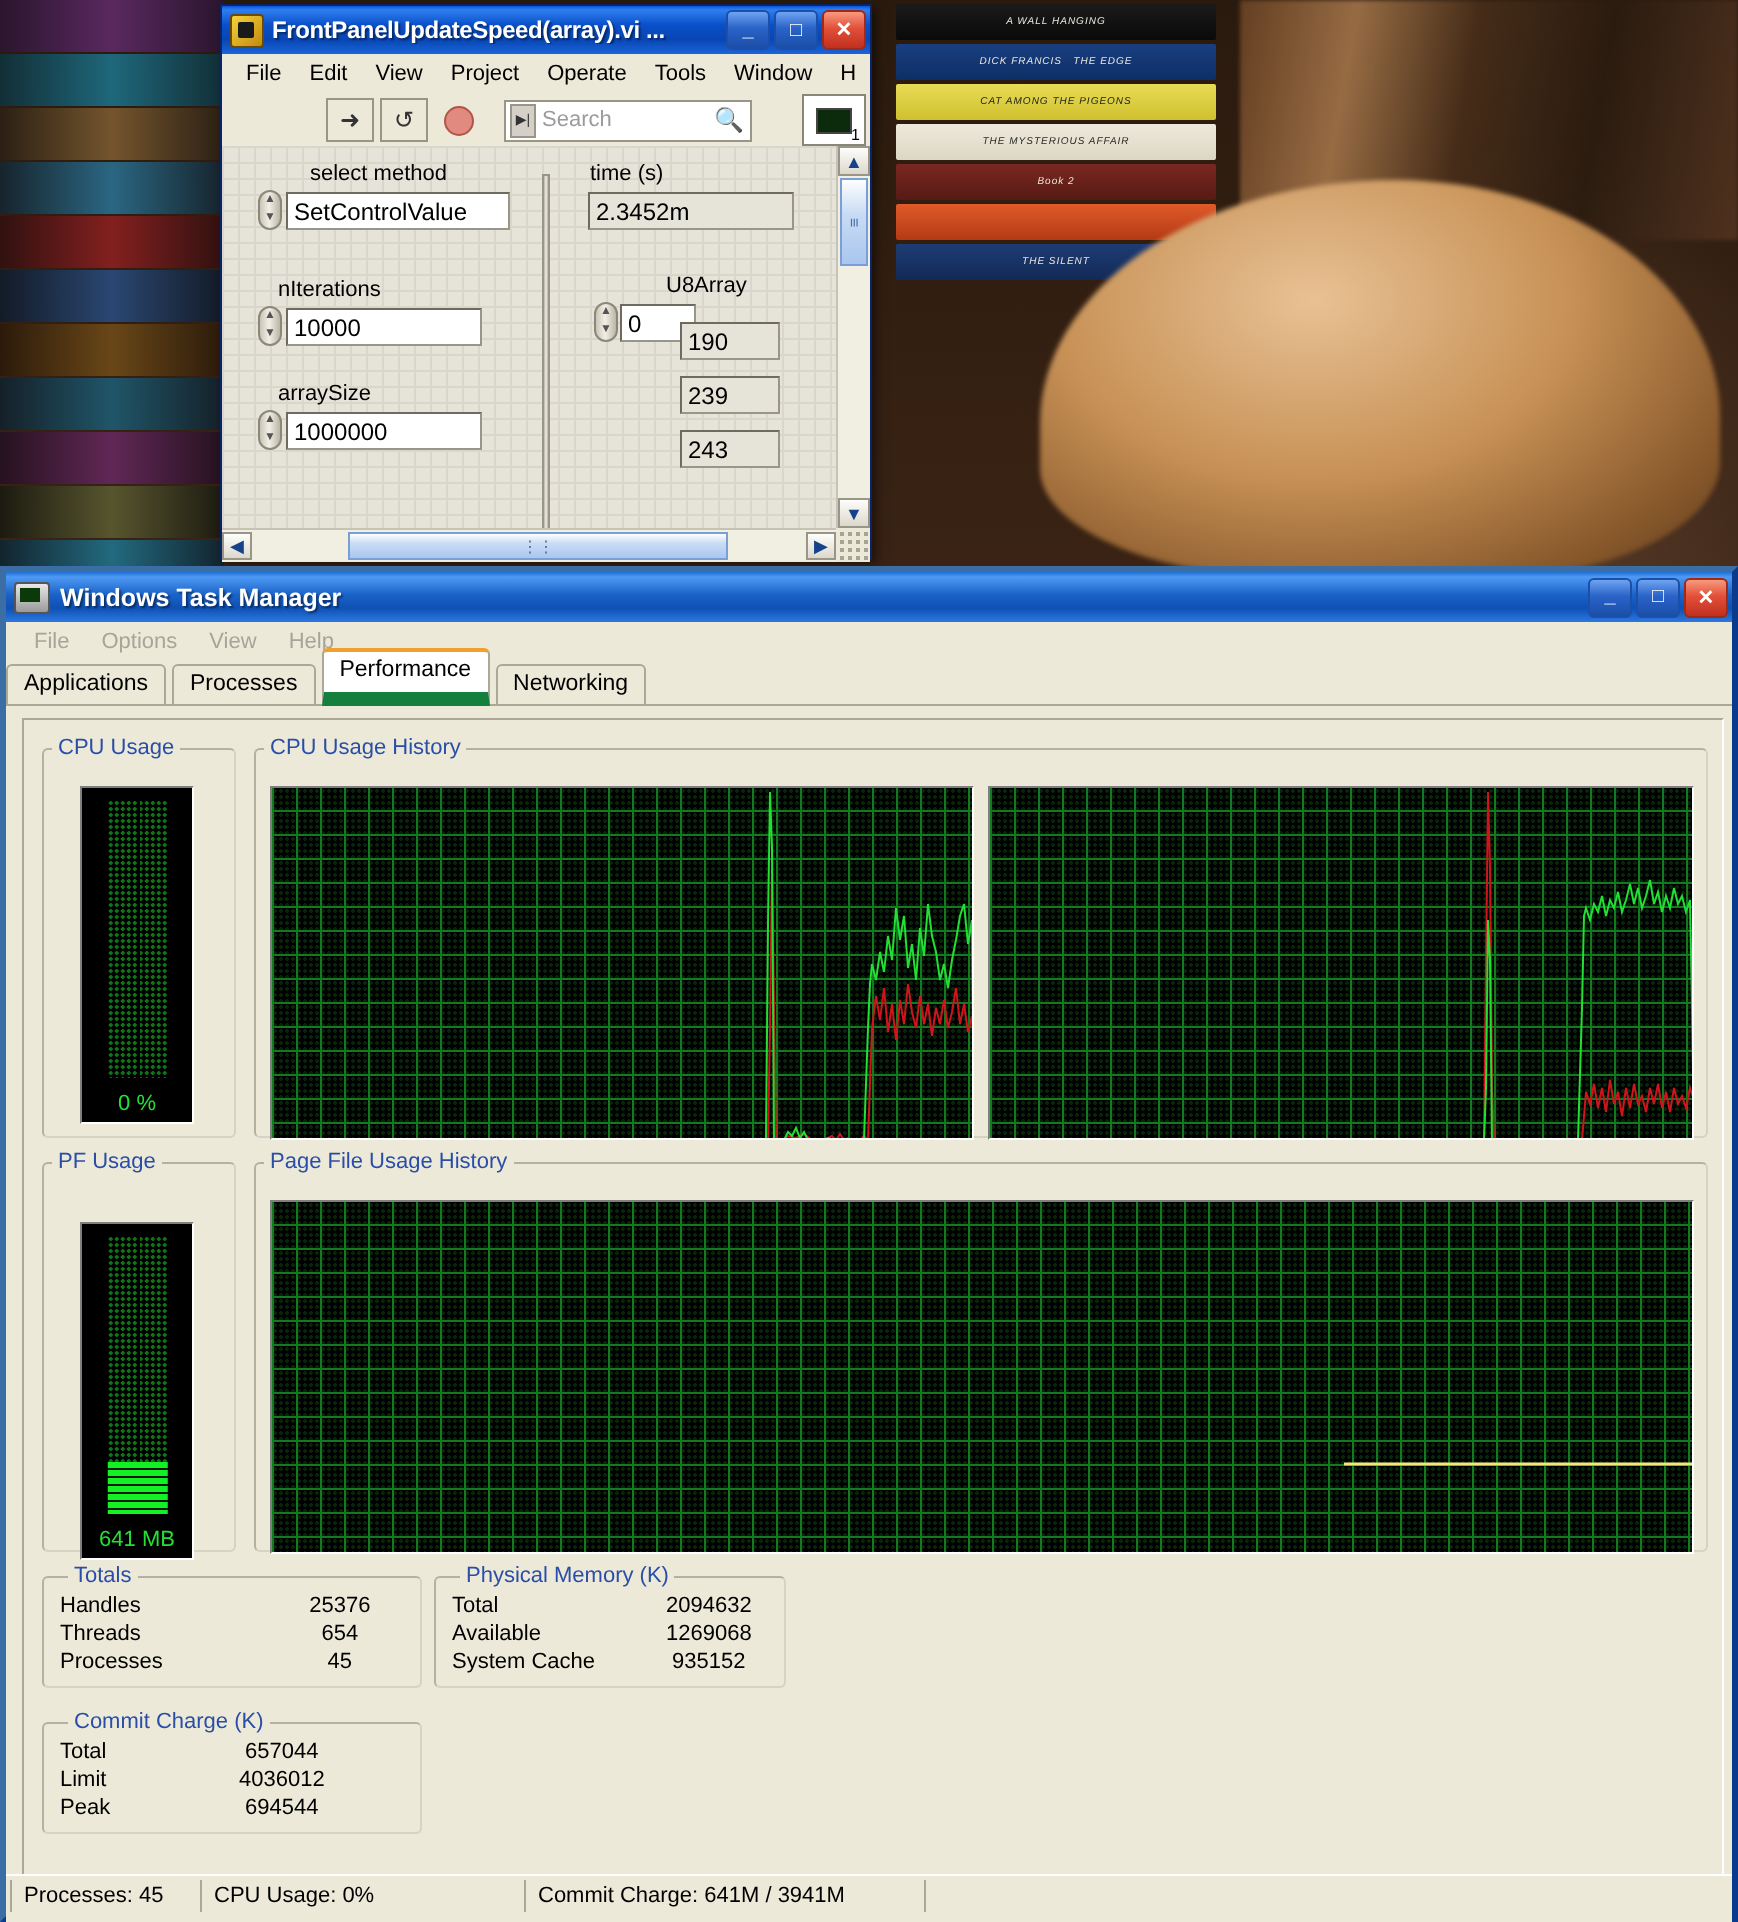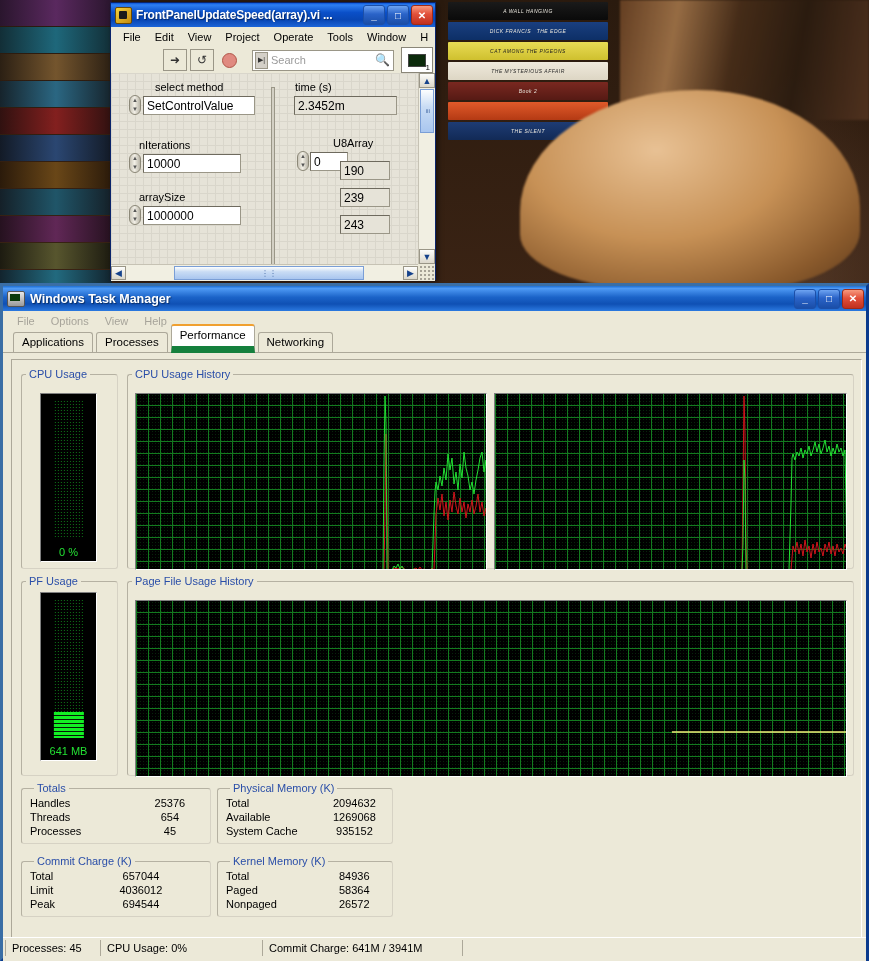--- a/index.html
+++ b/index.html
@@ -54,21 +54,21 @@
   .wbtn.close{background:linear-gradient(180deg,#f79a7e,#e2503a 45%,#c0301e);border-color:#a02a16;}
   .lv-body{background:#ece9d8;height:254px;position:relative;}
   .lv-menu{height:20px;display:flex;align-items:center;font-size:11px;color:#000;
     padding-left:5px;gap:0;}
   .lv-menu span{padding:2px 7px;}
   .lv-tools{height:26px;border-bottom:1px solid #aca899;display:flex;align-items:center;
     padding-left:52px;gap:3px;background:#ece9d8;}
   .tbtn{width:22px;height:20px;border:1px solid #9a9687;background:#ece9d8;
     display:flex;align-items:center;justify-content:center;font-size:12px;color:#333;}
   .tbtn.flat{border-color:transparent;}
-  .lv-search{flex:1 1 auto;height:19px;margin-left:8px;margin-right:2px;
+  .lv-search{flex:1 1 auto;height:19px;margin-left:8px;margin-right:20px;
     border:1px solid #9a9687;background:#fff;display:flex;align-items:center;
     font-size:11px;color:#9b9b9b;padding-left:2px;}
   .lv-search .arrow{width:11px;height:15px;background:#d4d0c8;border:1px solid #9a9687;
     margin-right:3px;font-size:7px;display:flex;align-items:center;justify-content:center;color:#333;}
   .lv-search .mag{margin-left:auto;margin-right:3px;color:#5566cc;font-size:12px;}
   .viicon{width:30px;height:24px;border:1px solid #8a8678;background:#fff;
     margin:0 2px;position:relative;flex:0 0 auto;display:flex;align-items:center;justify-content:center;}
   .viicon .scr{width:16px;height:11px;background:#0c2b0c;border:1px solid #444;}
   .viicon .num{position:absolute;right:2px;bottom:0px;font-size:8px;color:#000;}
   .lv-panel{position:absolute;left:0;top:46px;right:0;bottom:0;overflow:hidden;}
@@ -108,21 +108,21 @@
     background:linear-gradient(180deg,#1d6fd4 0%,#4e9af5 10%,#1b63c8 45%,#0f50b4 72%,#2b79e0 100%);
     display:flex;align-items:center;padding:0 2px 0 4px;}
   .tm-ico{width:16px;height:14px;margin-right:5px;border-radius:2px;
     background:linear-gradient(180deg,#e8e8e8,#9a9a9a);border:1px solid #555;position:relative;}
   .tm-ico:after{content:"";position:absolute;left:2px;top:2px;width:10px;height:7px;background:#0a3a0a;}
   .tm-title{color:#fff;font-size:12.5px;font-weight:bold;flex:1 1 auto;
     text-shadow:1px 1px 1px rgba(0,0,0,.45);}
   .tm-body{background:#ece9d8;height:100%;}
   .tm-menu{height:20px;display:flex;align-items:center;font-size:11px;color:#a7a49a;padding-left:6px;}
   .tm-menu span{padding:2px 8px;}
-  .tm-tabstrip{height:21px;display:flex;align-items:flex-end;padding-left:10px;gap:3px;
+  .tm-tabstrip{height:21px;display:flex;align-items:flex-end;gap:3px;
     border-bottom:1px solid #aca899;}
   .tab{padding:2px 8px 2px;font-size:11.5px;color:#000;background:#ece9d8;
     border:1px solid #aca899;border-bottom:none;border-radius:3px 3px 0 0;line-height:15px;}
   .tab.sel{background:#fff;border-top:2px solid #f0a030;position:relative;top:1px;
     padding-bottom:3px;border-bottom:7px solid #15803d;z-index:2;text-align:right;}
   .tm-page{margin:6px 4px 0 8px;background:#ece9d8;border:1px solid #fff;
     border-top-color:#aca899;border-left-color:#aca899;height:593px;position:relative;box-sizing:border-box;}
 
   fieldset.gb{position:absolute;margin:0;border:1px solid #d6d2c4;border-top-color:#b5b1a2;
     border-left-color:#b5b1a2;border-radius:3px;padding:0;box-sizing:border-box;}
@@ -364,21 +364,21 @@
               272,176 276,176 280,176 284,176 288,176 292,176 294,176 296,110 297,64 298,60
               300,66 302,58 304,62 306,54 308,64 310,56 312,60 314,52 316,62 318,56 320,48
               322,58 324,50 326,60 328,54 330,46 332,58 334,52 336,62 338,54 340,60 342,50
               344,58 346,54 348,62 350,56 351,108 352,176"></polyline>
           </svg>
         </div>
       </fieldset>
 
       <fieldset class="gb" style="left:9px;top:215px;width:97px;height:201px">
         <legend>PF Usage</legend>
-        <div class="mon" style="position:absolute;left:18px;top:5px;width:57px;height:169px">
+        <div class="mon" style="position:absolute;left:18px;top:24px;width:57px;height:169px">
           <div class="gaugegrid"></div>
           <div class="gaugesplit"></div>
           <div class="gaugefill" style="bottom:22px;height:26px"></div>
           <div class="gaugetxt">641 MB</div>
         </div>
       </fieldset>
 
       <fieldset class="gb" style="left:115px;top:215px;width:727px;height:201px">
         <legend>Page File Usage History</legend>
         <div class="hist" style="position:absolute;left:7px;top:13px;width:712px;height:177px">
@@ -443,39 +443,20 @@
             <td class="v">4036012</td>
               </tr>
           <tr>
             <td>Peak</td>
             <td class="v">694544</td>
               </tr>
         </tbody>
           </table>
       </fieldset>
 
-      <fieldset class="gb" style="left:205px;top:495px;width:176px;height:62px;padding:2px 8px 0 8px">
-        <legend>Kernel Memory (K)</legend>
-        <table class="stats">
-          <tbody>
-              <tr>
-            <td>Total</td>
-            <td class="v">84936</td>
-              </tr>
-          <tr>
-            <td>Paged</td>
-            <td class="v">58364</td>
-              </tr>
-          <tr>
-            <td>Nonpaged</td>
-            <td class="v">26572</td>
-              </tr>
-        </tbody>
-          </table>
-      </fieldset>
     </div>
 
     <div class="tm-status">
       <div style="width:96px">Processes: 45</div>
       <div style="width:162px">CPU Usage: 0%</div>
       <div style="width:200px">Commit Charge: 641M / 3941M</div>
       <div style="flex:1 1 auto;border-right:none"></div>
     </div>
   </div>
 </div>

